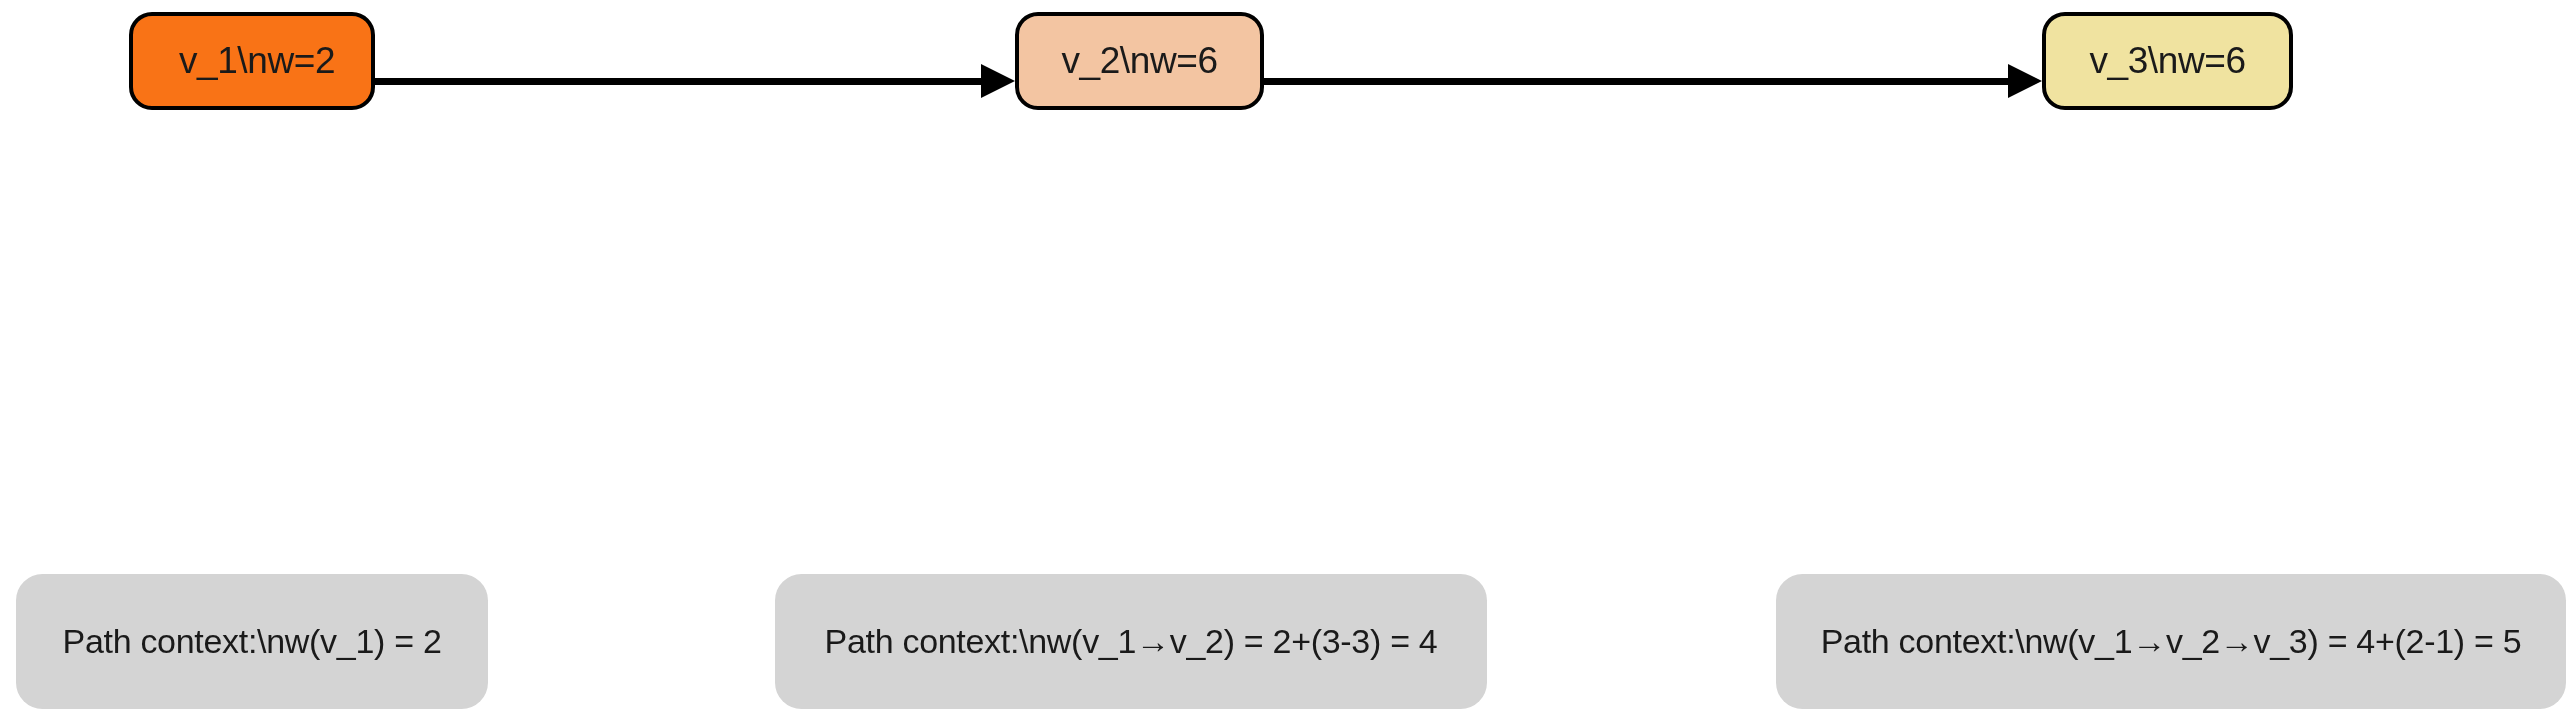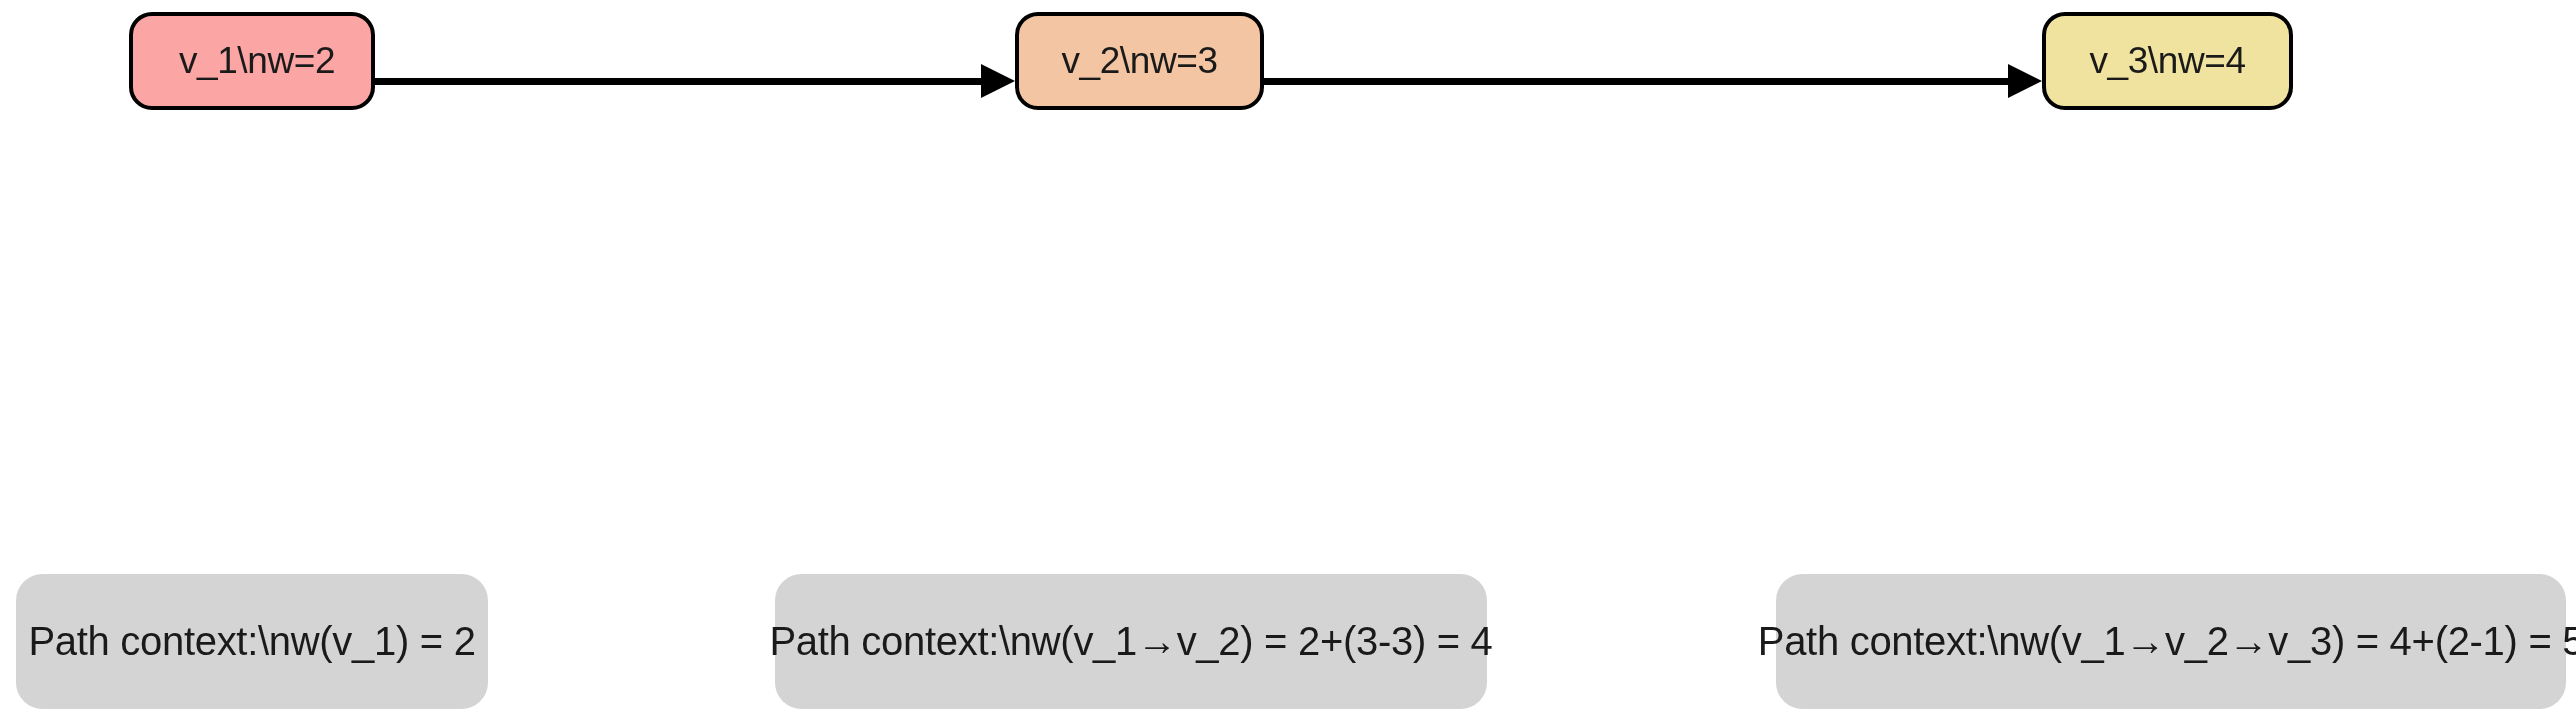--- a/index.html
+++ b/index.html
@@ -71,39 +71,39 @@
   .context-pill {
     position: absolute;
     box-sizing: border-box;
     top: 574px;
     height: 135px;
     border-radius: 26.5px;
     display: flex;
     align-items: center;
     justify-content: center;
     color: #1a1a1a;
-    font-size: 40px;
+    font-size: 34px;
     font-family: "Liberation Sans", sans-serif;
     white-space: pre;
     letter-spacing: -0.3px;
   }
   #ctx-1 { left: 16px;   width: 472px; }
   #ctx-2 { left: 775px;  width: 712px; }
   #ctx-3 { left: 1770px; width: 790px; }
 </style>
 </head>
 <body>
 
 <div id="canvas">
 
-  <div class="node" id="node-v1" style="background: #fca5a5; padding-left: 10px;">v_1\nw=2</div>
+  <div class="node" id="node-v1" style="background: #f97316; padding-left: 10px;">v_1\nw=2</div>
 
-  <div class="node" id="node-v2" style="background: rgb(243, 197, 162);">v_2\nw=3</div>
+  <div class="node" id="node-v2" style="background: rgb(243, 197, 162);">v_2\nw=6</div>
 
-  <div class="node" id="node-v3" style="background: rgb(240, 227, 160);">v_3\nw=4</div>
+  <div class="node" id="node-v3" style="background: rgb(240, 227, 160);">v_3\nw=6</div>
 
   <div class="edge" id="edge-1">
     <div class="edge-line"></div>
     <div class="edge-head"></div>
   </div>
 
   <div class="edge" id="edge-2">
     <div class="edge-line"></div>
     <div class="edge-head"></div>
   </div>

